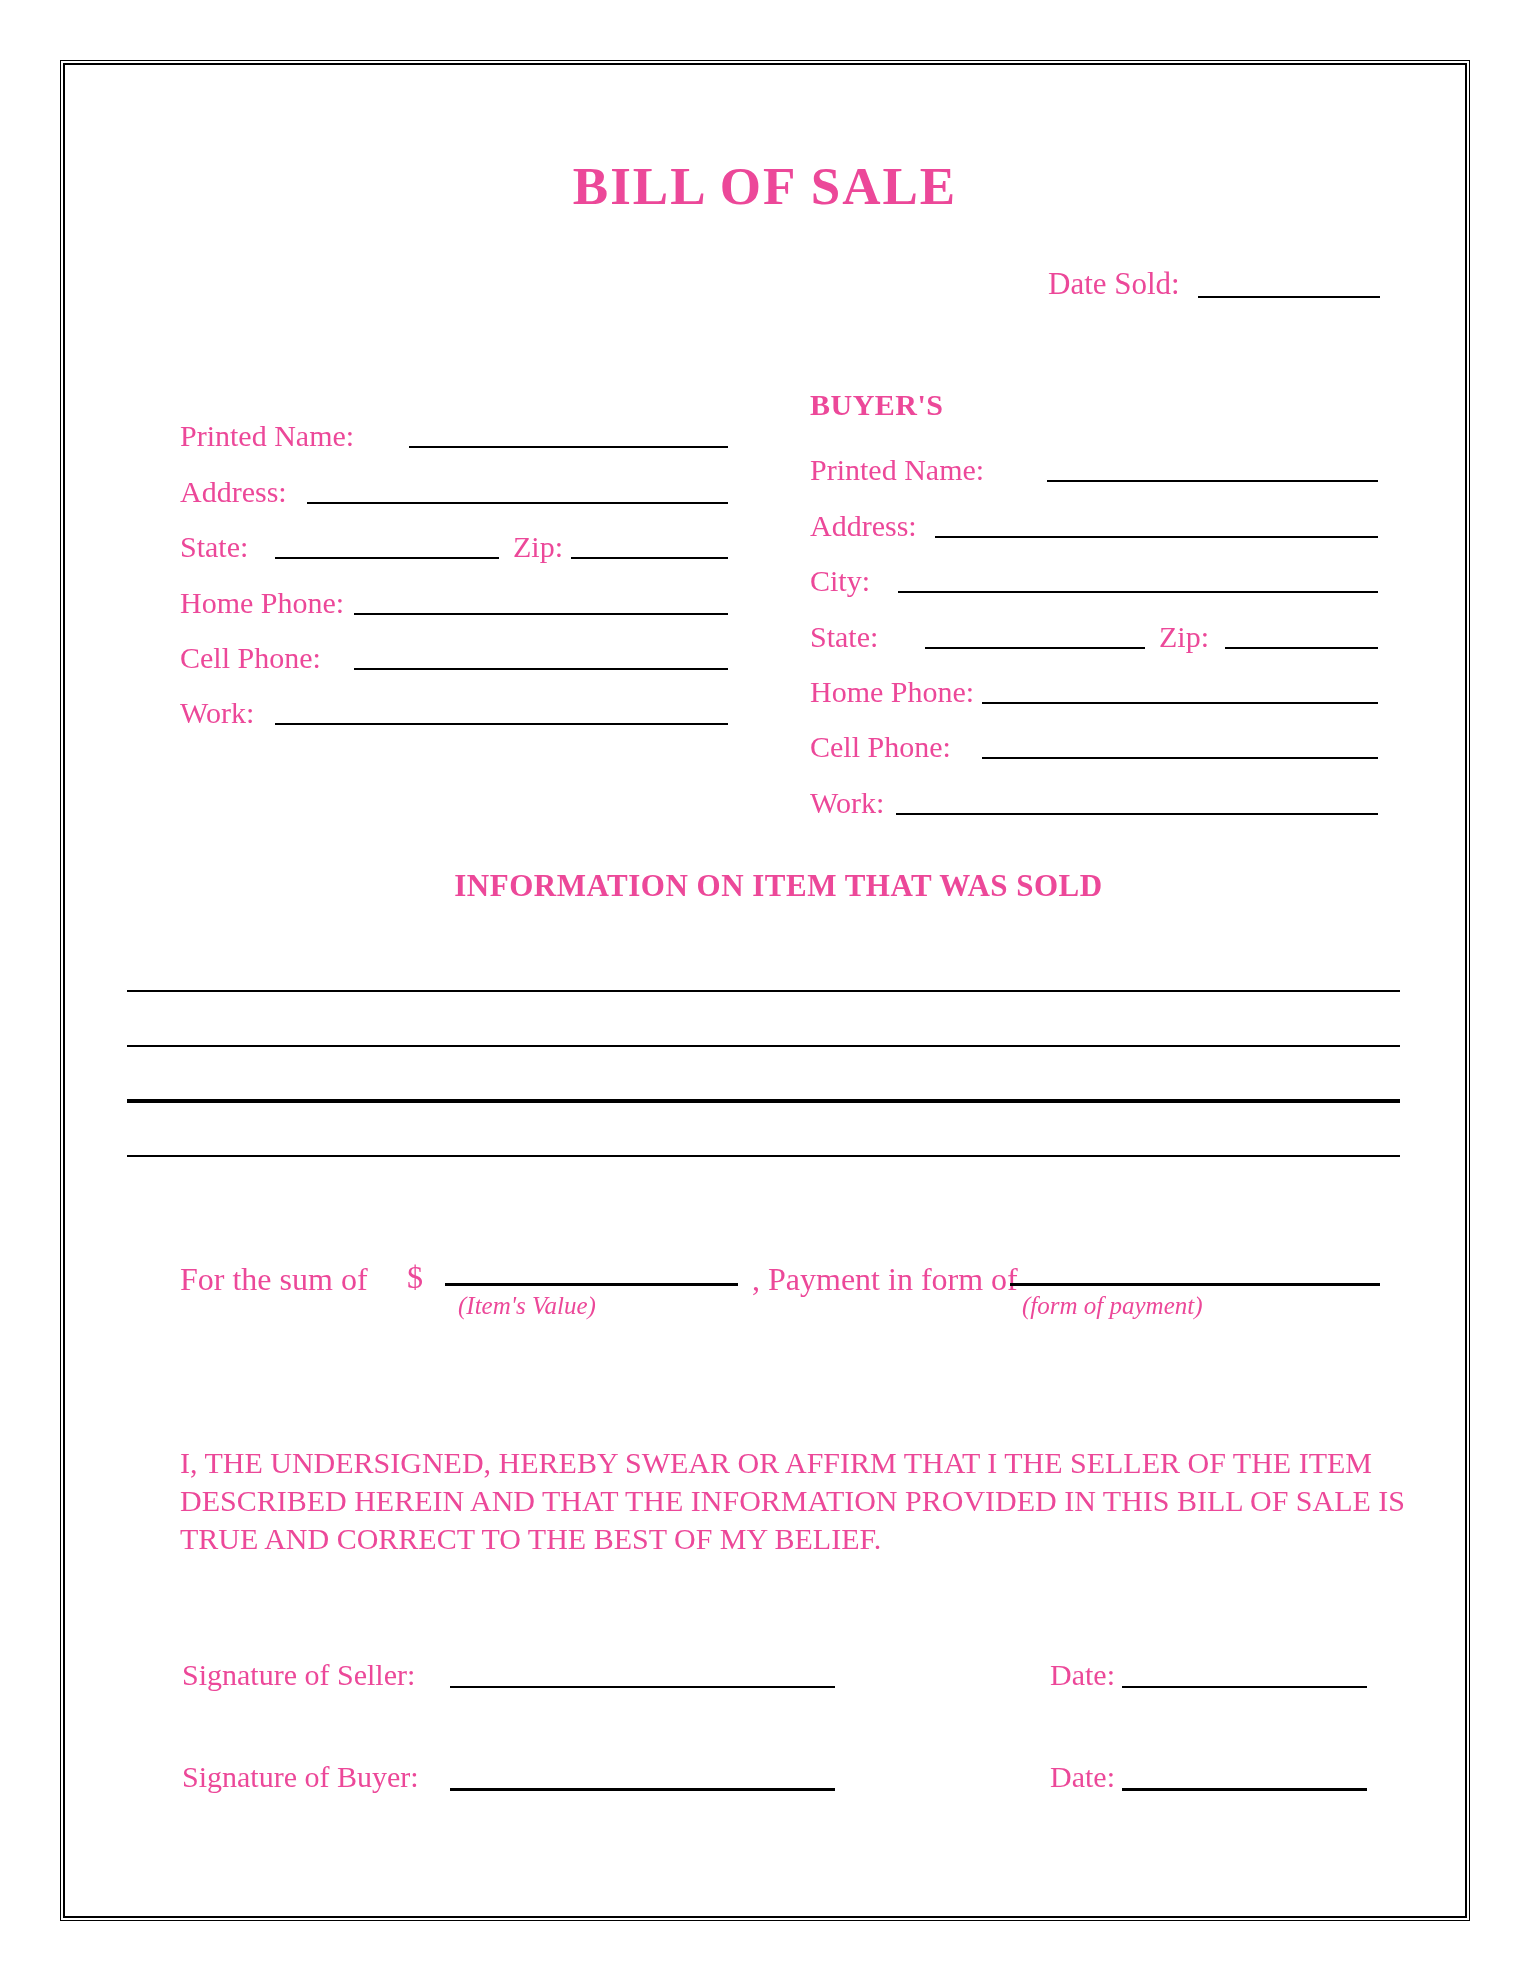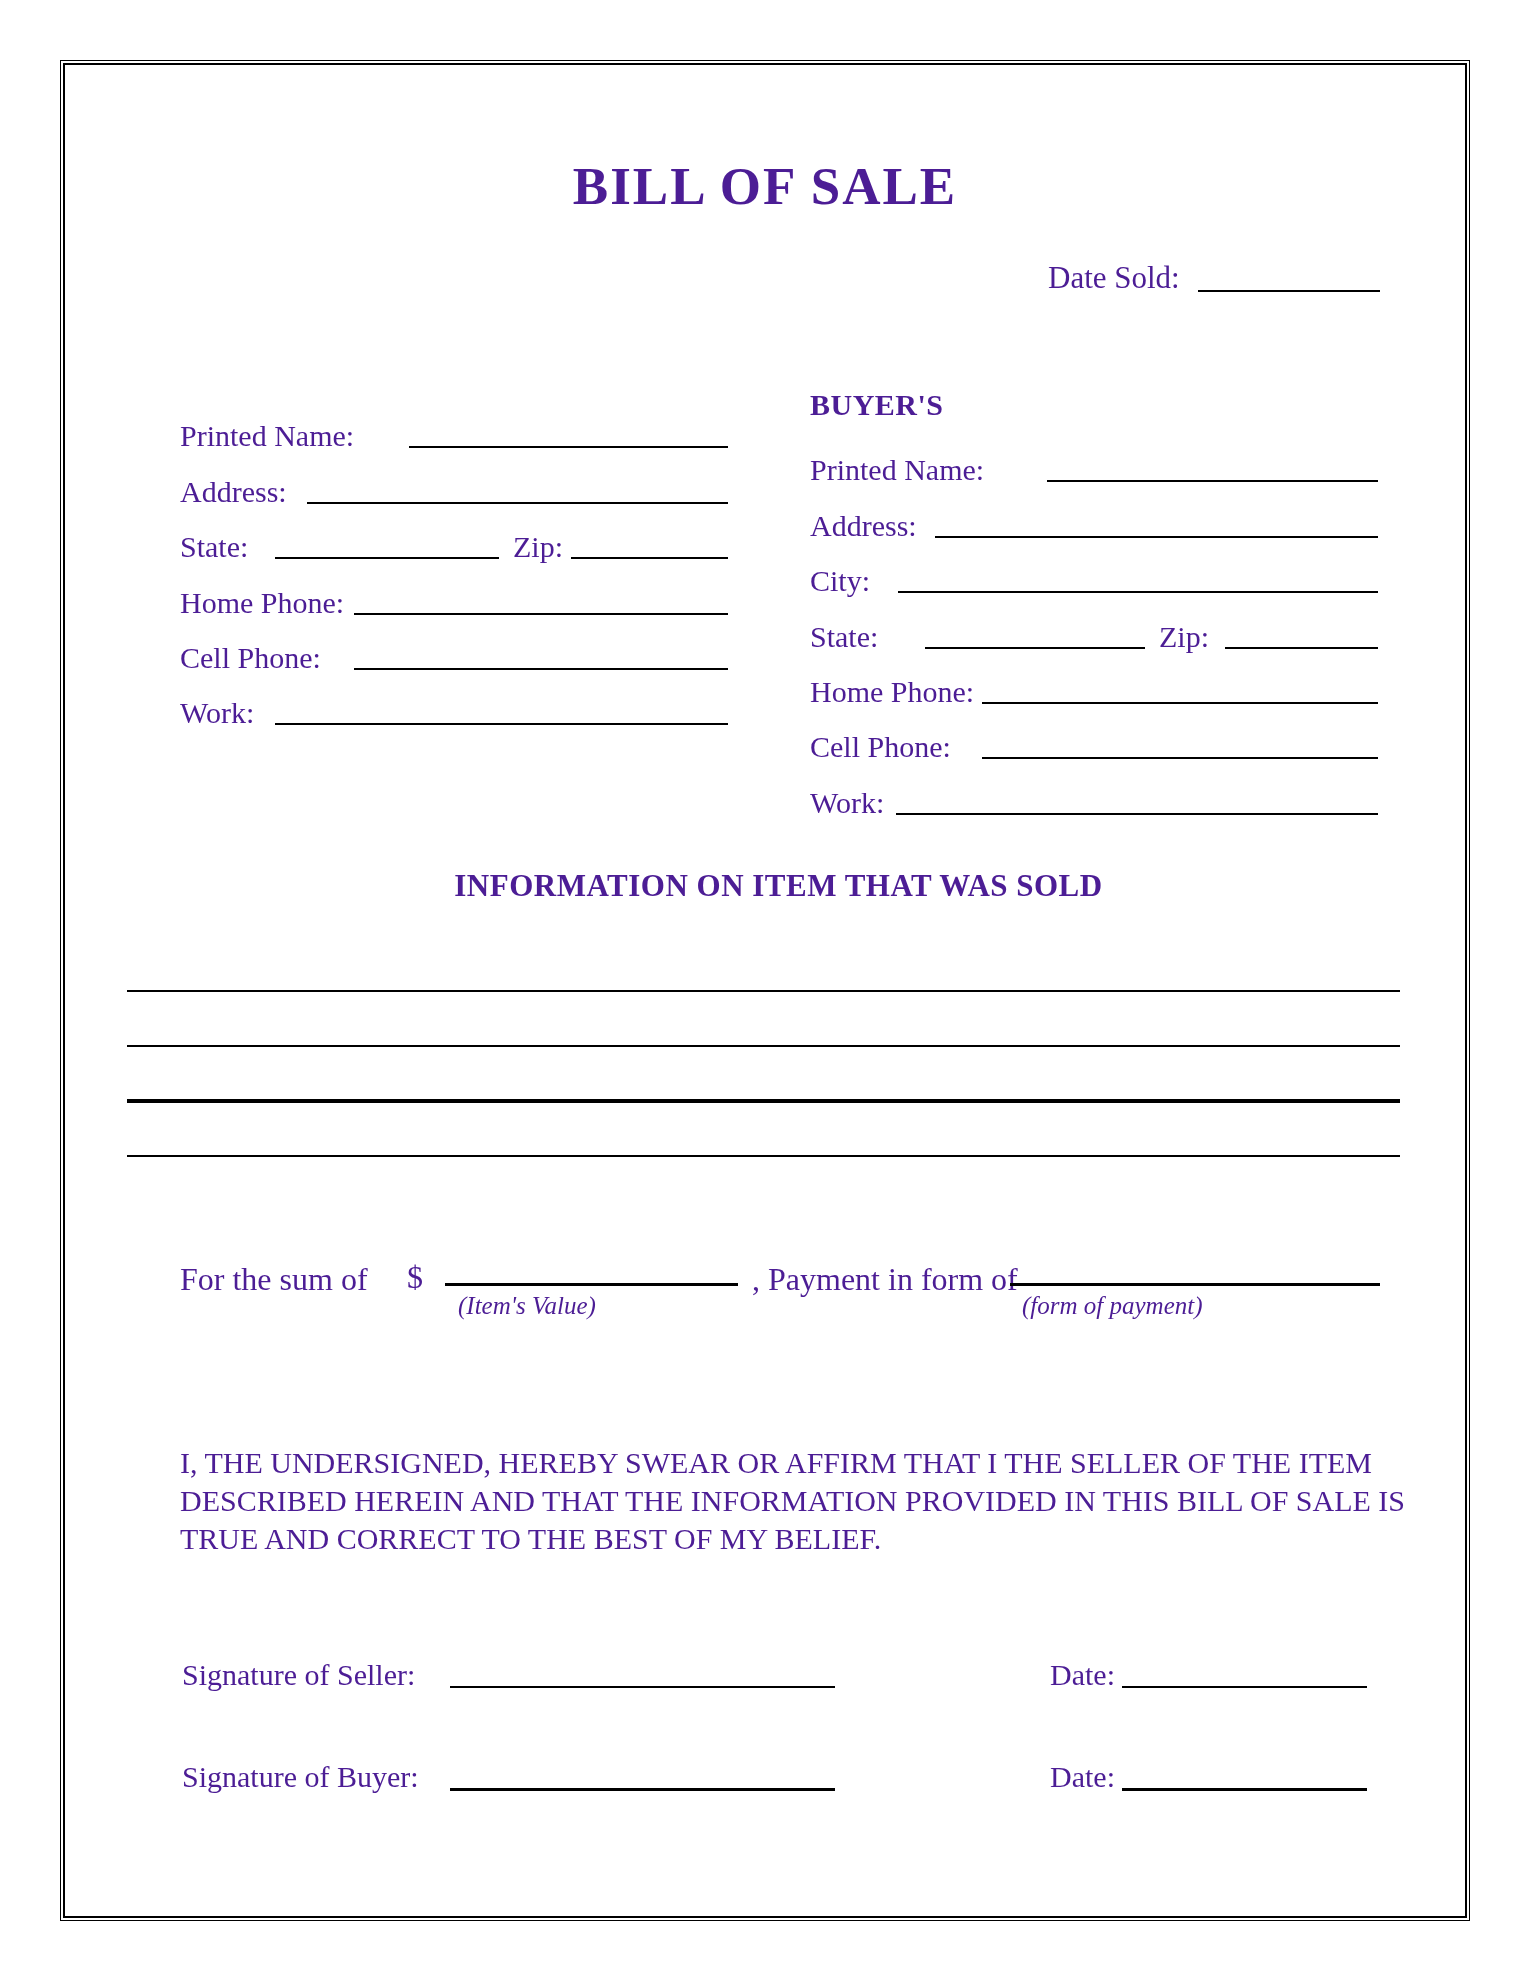--- a/index.html
+++ b/index.html
@@ -1,24 +1,24 @@
 <!DOCTYPE html>
 <html><head>
 <meta charset="utf-8">
 <style>
   html,body{margin:0;padding:0;background:#fff;}
   .page{position:relative;width:1530px;height:1980px;background:#ffffff;
-        font-family:"Liberation Serif", serif;color:#4c1d95;overflow:hidden;}
+        font-family:"Liberation Serif", serif;color:#ec4899;overflow:hidden;}
   
   .frame{position:absolute;left:60px;top:60px;width:1410px;height:1861px;
          border:1px solid #000;box-sizing:border-box;}
   .frame-inner{position:absolute;left:2px;top:2px;right:2px;bottom:2px;border:2px solid #000;}
   .title{position:absolute;left:0;right:0;top:156px;margin:0;text-align:center;
          font-size:53px;font-weight:bold;letter-spacing:2px;}
-  .date-sold{position:absolute;left:1048px;top:260px;display:flex;align-items:flex-end;}
+  .date-sold{position:absolute;left:1048px;top:266px;display:flex;align-items:flex-end;}
   .date-sold .lbl{font-size:31px;line-height:1.1;}
   .date-sold .dline{width:182px;margin-left:18px;border-bottom:2px solid #000;height:30px;margin-bottom:3px;}
   
   .col{position:absolute;top:388px;}
   .col-seller{left:180px;width:548px;}
   .col-buyer{left:810px;width:568px;}
   .col h2{margin:0;font-size:30px;font-weight:bold;letter-spacing:0.5px;}
   .rows{margin-top:11px;}
   .frow{height:55.4px;display:flex;align-items:flex-end;box-sizing:border-box;justify-content:space-between;}
   .flbl{font-size:30px;line-height:1;padding-bottom:3px;white-space:nowrap;flex:none;}

